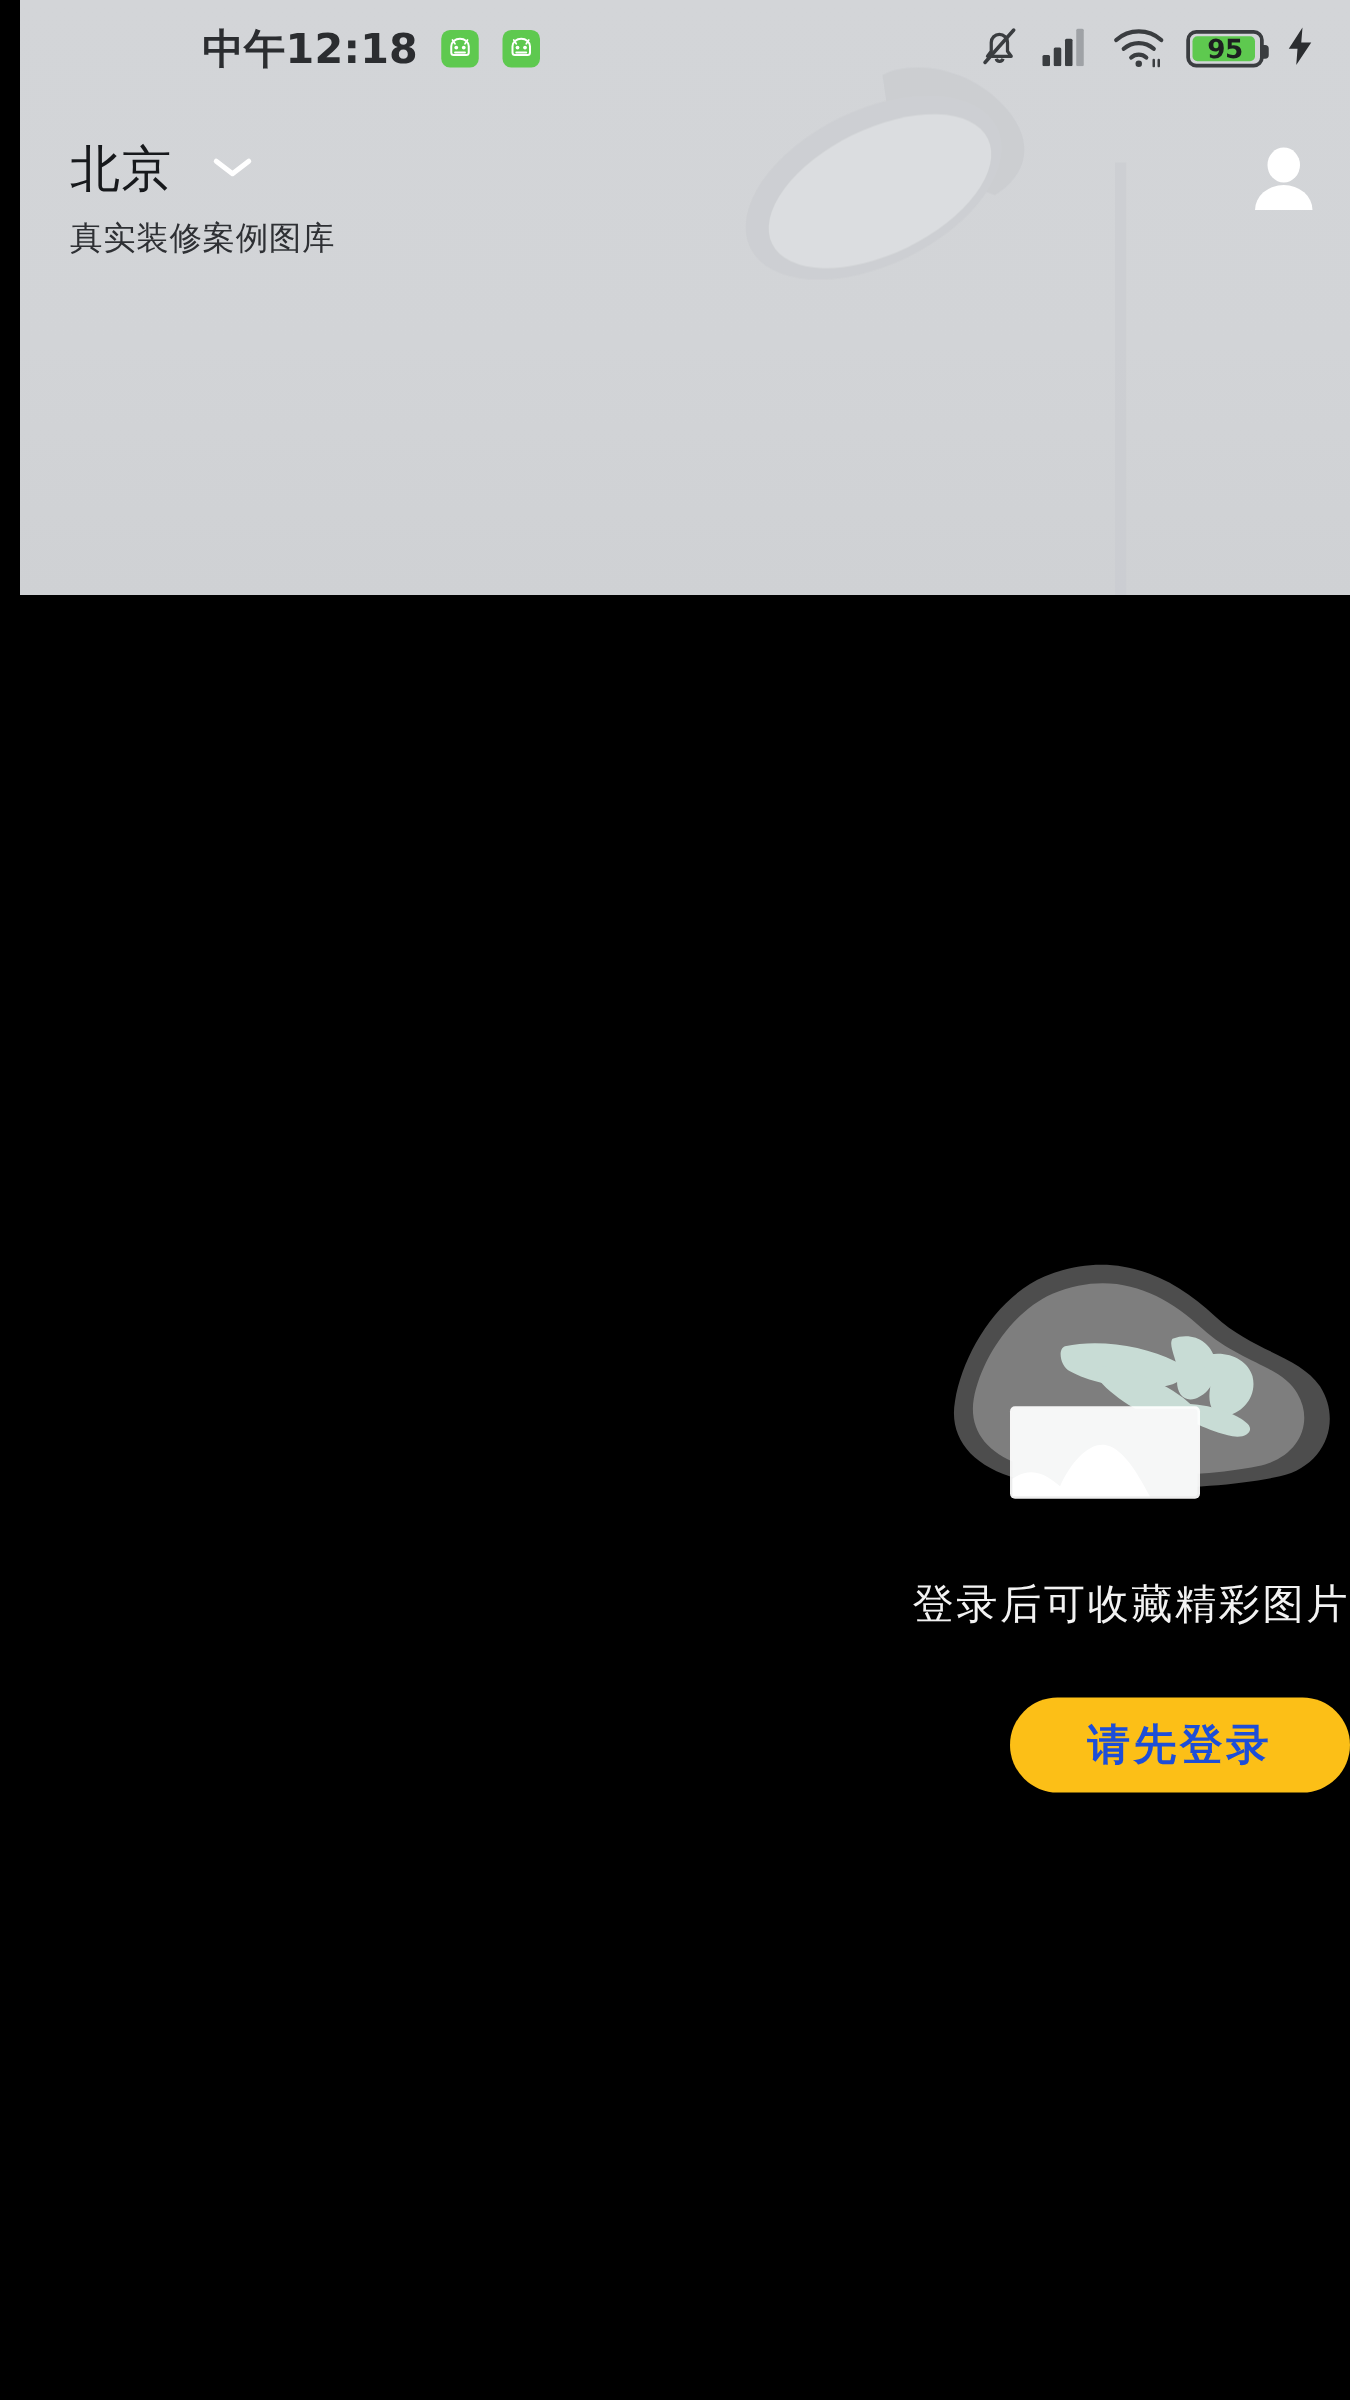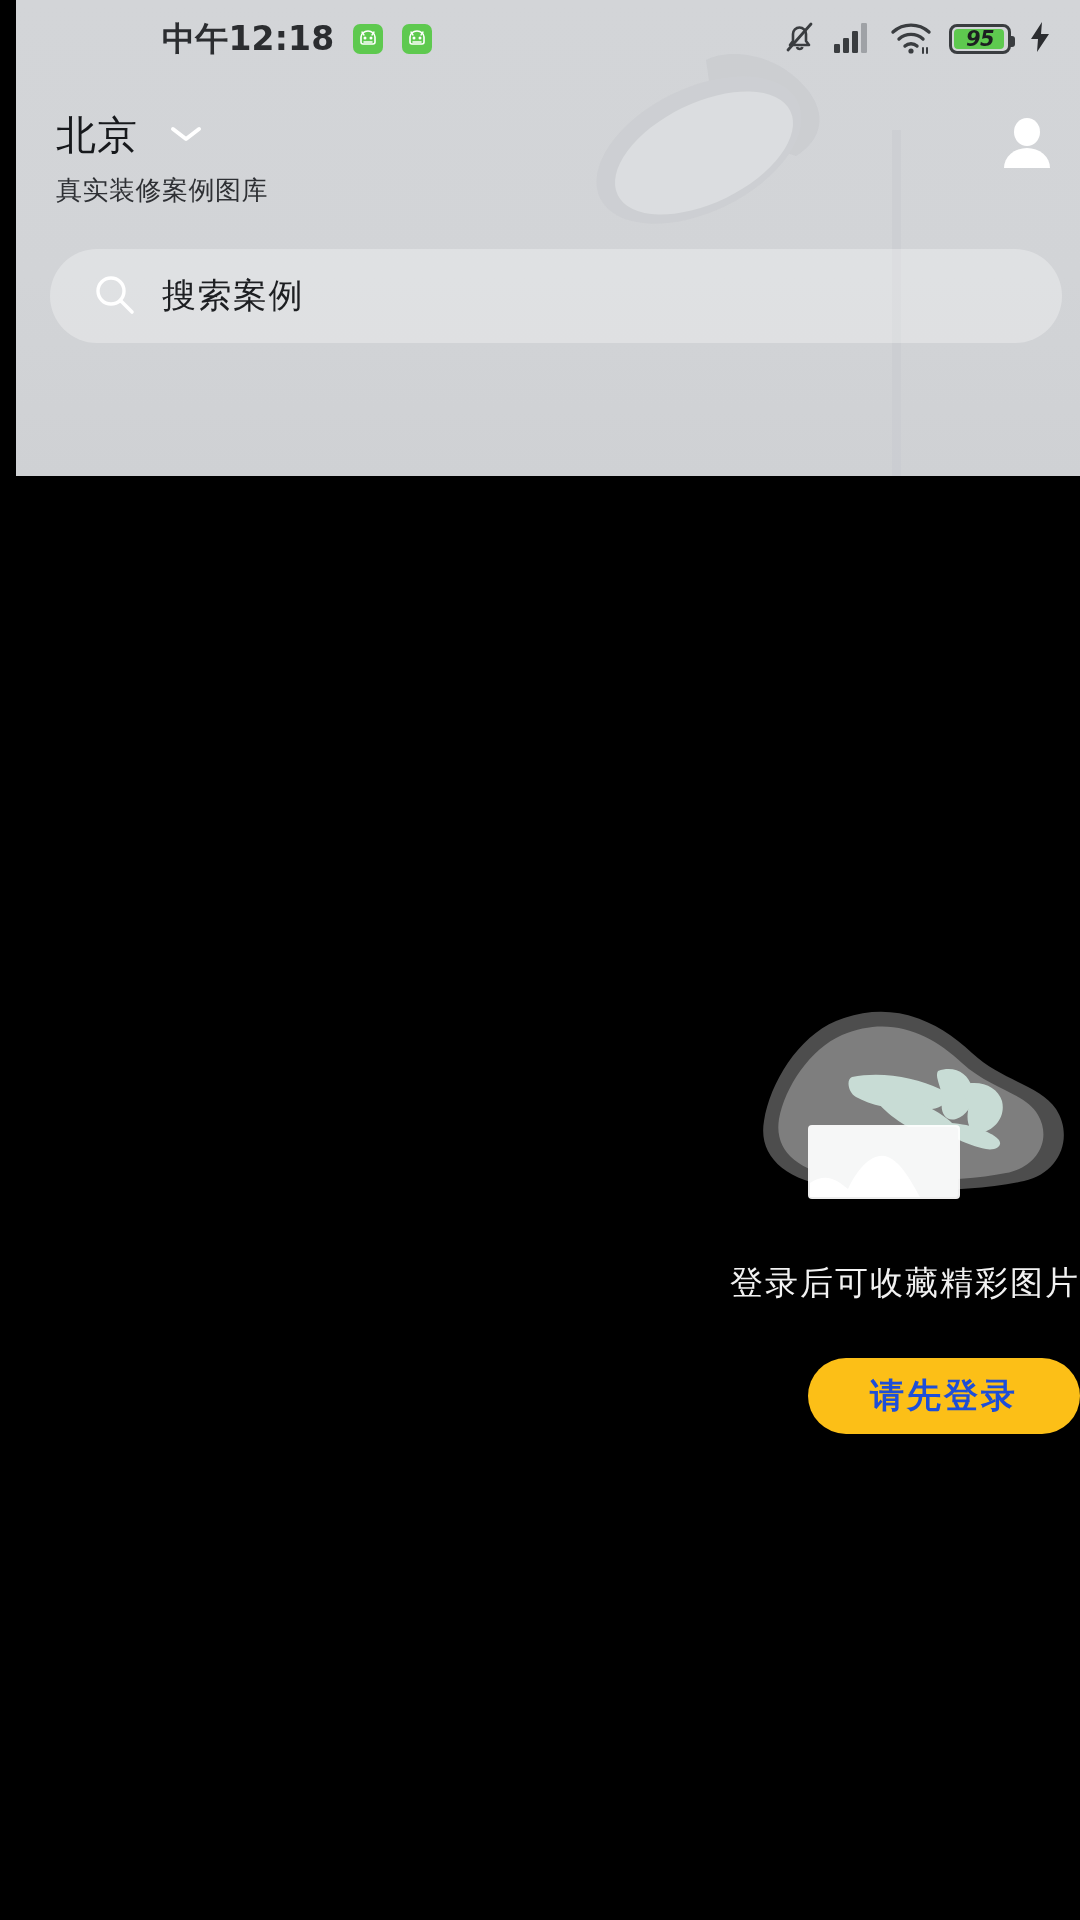--- a/index.html
+++ b/index.html
@@ -45,21 +45,21 @@
   .batt:after {
     content:""; position:absolute; right:-7px; top:9px;
     width:5px; height:11px; background:#3a3d40; border-radius:0 3px 3px 0;
   }
   .batt-fill {
     position:absolute; left:2px; top:2px; bottom:2px; width:50px;
     background:#5ec94f; border-radius:4px;
   }
   .batt-num {
     position:relative; font-size:21px; font-weight:700; color:#1d1f21;
-    letter-spacing:-0.5px; z-index:2;font-style:italic;
+    letter-spacing:-0.5px; z-index:2;
   }
 
   
   #cityrow { position:absolute; left:40px; top:108px; z-index:4; }
   .city-line { display:flex; align-items:center; gap:31px; }
   .city-name { font-size:40px; font-weight:500; color:#17191c; letter-spacing:1px; }
   .subtitle { margin-top:10px; font-size:26px; color:#2e3034; letter-spacing:0.5px;text-align:right; }
   #avatar-btn { position:absolute; right:38px; top:112px; width:62px; height:62px; z-index:4; }
 
   
@@ -206,29 +206,20 @@
       <div class="subtitle">真实装修案例图库</div>
     </div>
 
     <div id="avatar-btn">
       <svg width="62" height="62" viewBox="0 0 62 62">
         <ellipse cx="31" cy="20" rx="13" ry="14" fill="#ffffff"></ellipse>
         <path d="M8 56 a23 20 0 0 1 46 0 z" fill="#ffffff"></path>
       </svg>
     </div>
 
-    <div id="searchbar">
-      <span class="search-ico">
-        <svg width="44" height="44" viewBox="0 0 44 44">
-          <circle cx="19" cy="19" r="13" fill="none" stroke="#ffffff" stroke-width="3.4"></circle>
-          <path d="M29 29 L40 40" stroke="#ffffff" stroke-width="3.6" stroke-linecap="round"></path>
-        </svg>
-      </span>
-      <span class="search-ph">搜索案例</span>
-    </div>
 
   </div>
 
   <div id="content">
     <div id="empty">
 
       <div id="empty-illus">
         <svg width="340" height="230" viewBox="0 0 340 230">
 
           <path d="M96 24 C150 2 196 22 232 56 C262 84 300 88 316 112

